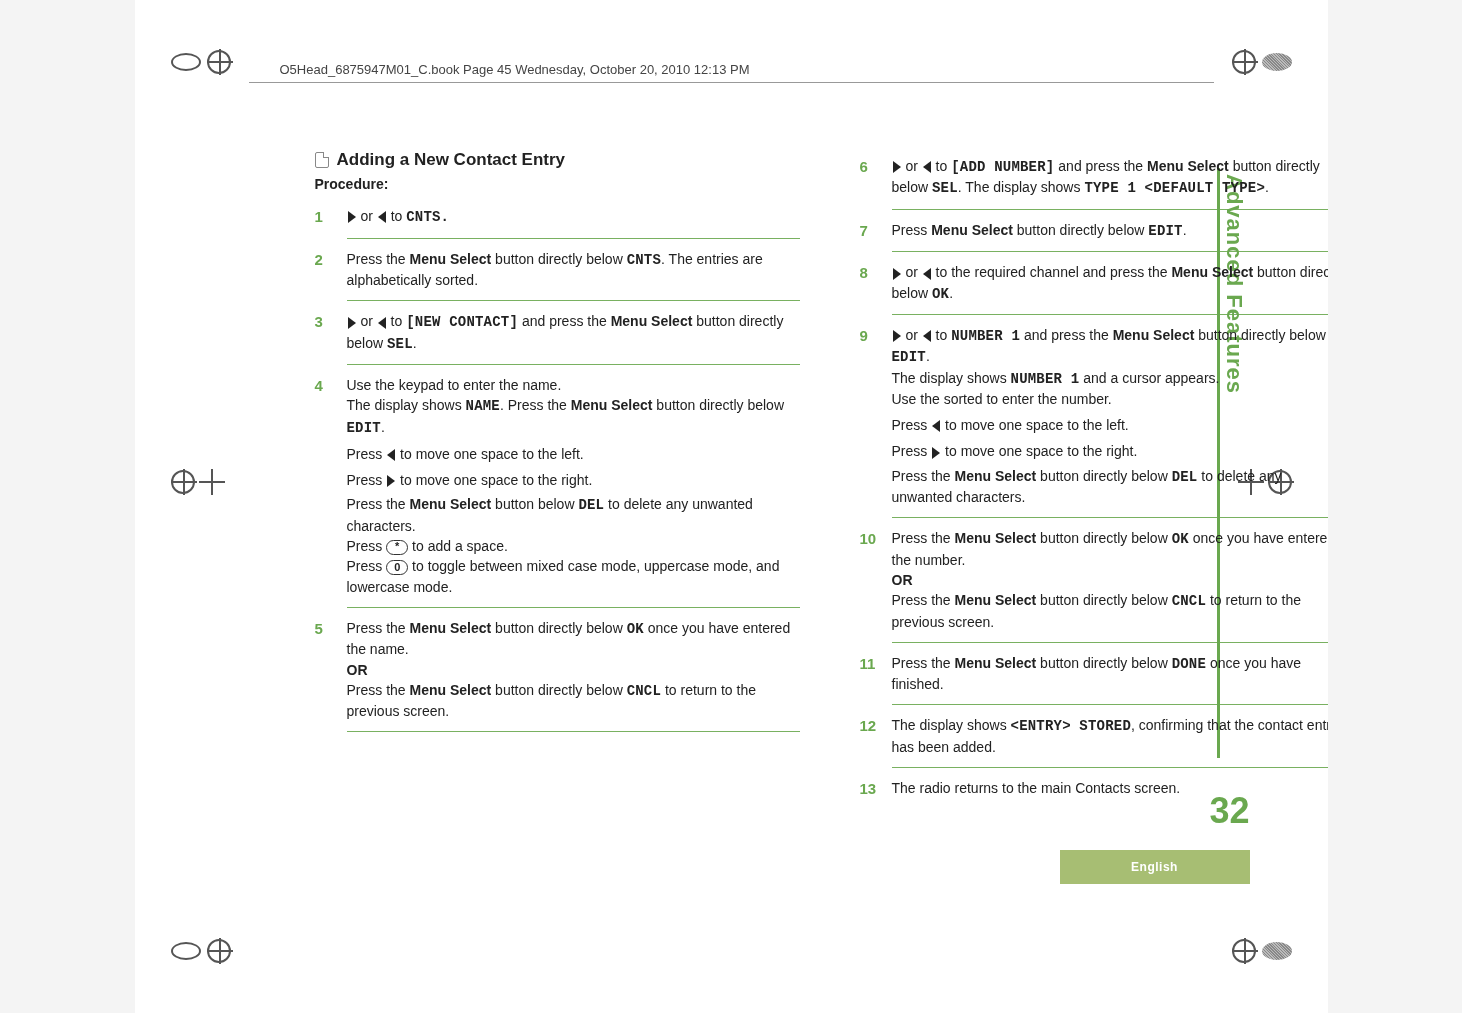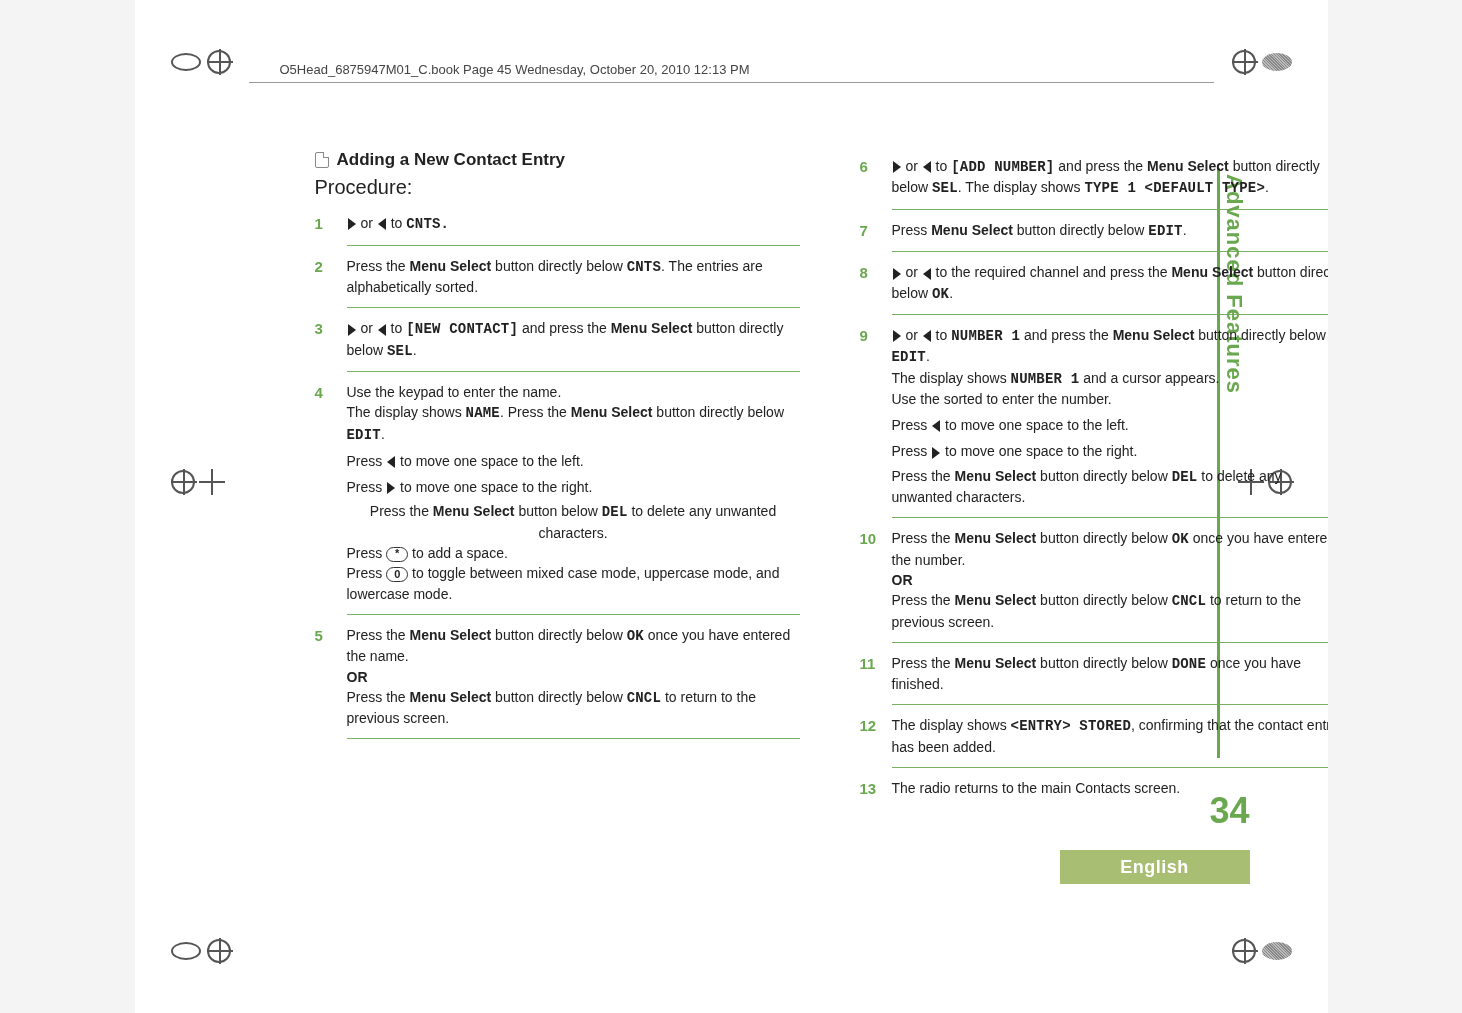--- a/index.html
+++ b/index.html
@@ -91,22 +91,22 @@
   .doc-icon::after {
     content: "";
     position: absolute;
     right: -1px; top: -1px;
     width: 5px; height: 5px;
     background: #fff;
     border-left: 1.5px solid #888;
     border-bottom: 1.5px solid #888;
   }
   .proc {
-    font-weight: normal;
-    font-size: 20px;
+    font-weight: bold;
+    font-size: 14px;
     margin-bottom: 8px;
   }
 
   .step {
     display: flex;
     gap: 10px;
     padding: 6px 0;
     line-height: 1.45;
   }
   .stepnum {
@@ -173,21 +173,21 @@
     position: absolute;
     right: 78px; top: 850px;
     width: 190px;
     height: 34px;
     background: #a7be73;
     display: flex; align-items: center; justify-content: center;
   }
   .footer-lang span {
     color: #fff;
     font-weight: bold;
-    font-size: 18px;
+    font-size: 12px;
     letter-spacing: 0.5px;
   }
 </style>
 </head>
 <body>
 
 <div class="sheet">
 
   <div class="registration left" style="top:50px; left:36px;">
     <div class="reg-oval"></div>
@@ -227,21 +227,21 @@
   </div>
 
   <div class="top-rule"></div>
   <div class="running-head">O5Head_6875947M01_C.book  Page 45  Wednesday, October 20, 2010  12:13 PM</div>
 
   <div class="side-tab">
     <div class="side-tab-label">Advanced Features</div>
   </div>
   <div style="position:absolute; right:108px; top:168px; width:3px; height:590px; background:#6aa84f;"></div>
 
-  <div class="pagenum">34</div>
+  <div class="pagenum">32</div>
   <div class="footer-lang">
     <span>English</span>
   </div>
 
   <div class="content">
 
     <div class="col">
       <div class="h2">
         <span class="doc-icon"></span>
         <span>Adding a New Contact Entry</span>
@@ -282,21 +282,21 @@
           <div>Use the keypad to enter the name.</div>
           <div>
             <span>The display shows </span><span class="mono">NAME</span><span>. Press the </span><b>Menu Select</b><span> button directly below </span><span class="mono">EDIT</span><span>.</span>
           </div>
           <div style="margin-top:6px;">
             <span>Press </span><span class="arrow-l"></span><span> to move one space to the left.</span>
           </div>
           <div style="margin-top:6px;">
             <span>Press </span><span class="arrow-r"></span><span> to move one space to the right.</span>
           </div>
-          <div style="margin-top:4px;text-align:center;">
+          <div style="margin-top:4px;">
             <span>Press the </span><b>Menu Select</b><span> button below </span><span class="mono">DEL</span><span> to delete any unwanted characters.</span>
           </div>
           <div>
             <span>Press </span><span class="key">*</span><span> to add a space.</span>
           </div>
           <div>
             <span>Press </span><span class="key">0</span><span> to toggle between mixed case mode, uppercase mode, and lowercase mode.</span>
           </div>
         </div>
       </div>

